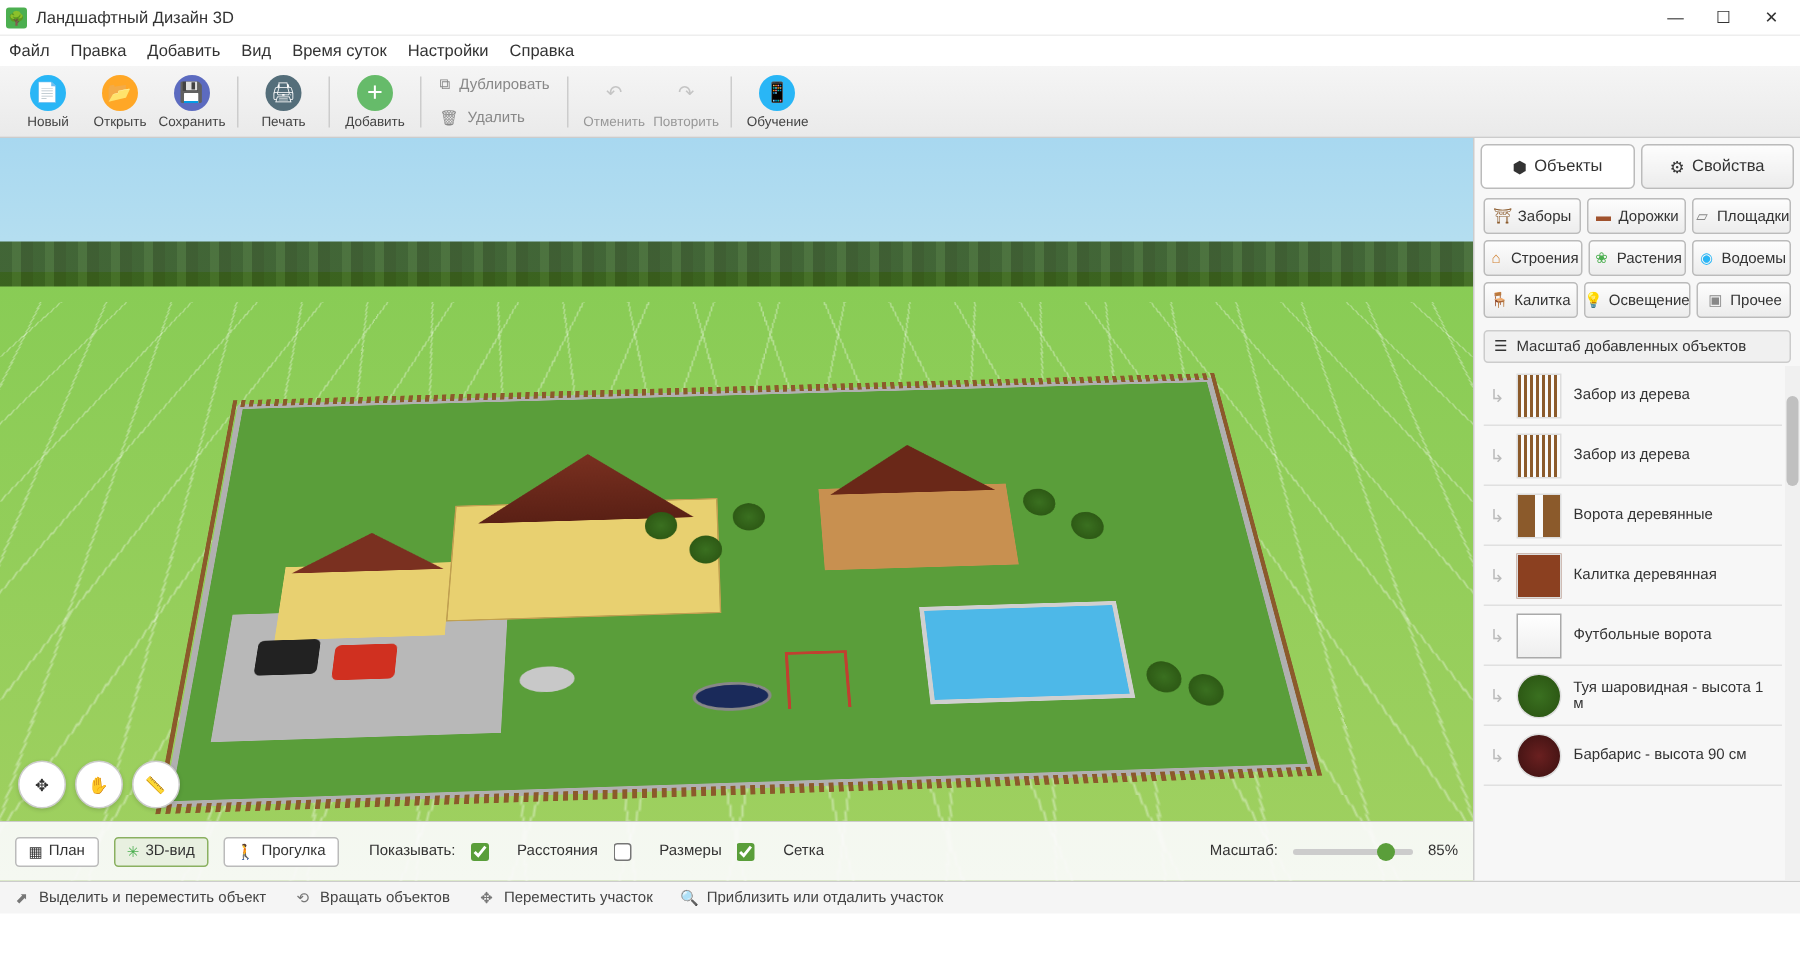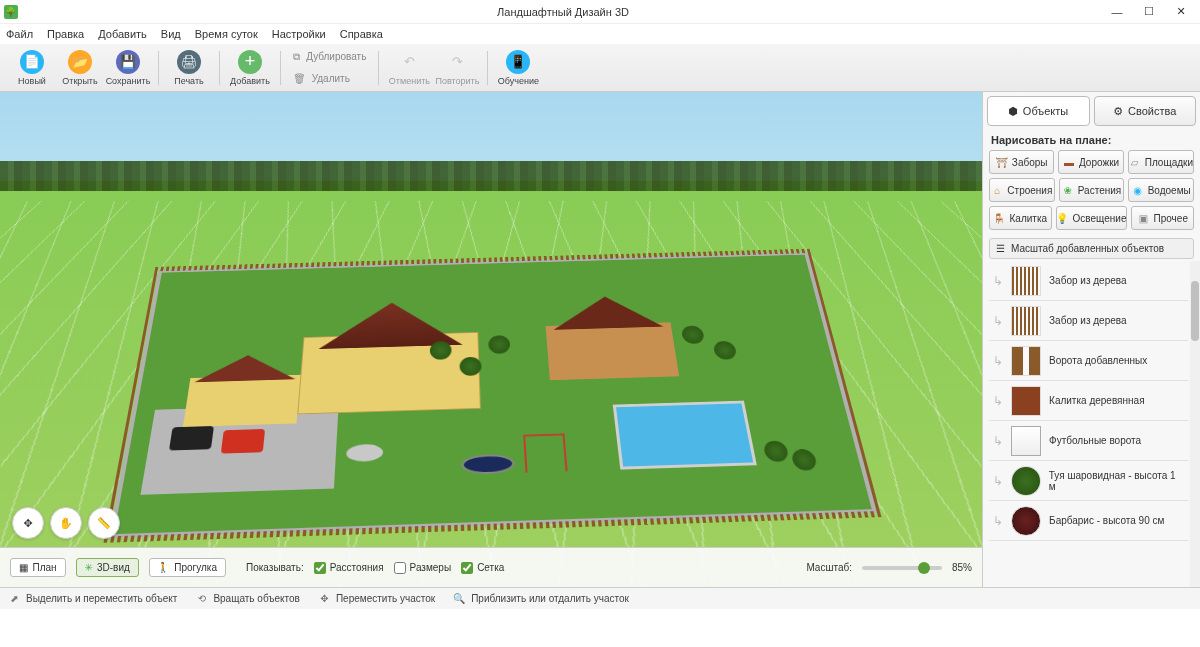--- a/index.html
+++ b/index.html
@@ -1,19 +1,19 @@
 <!DOCTYPE html>
 <html><head>
 <meta charset="utf-8">
 <style>
 * { margin:0; padding:0; box-sizing:border-box; font-family:"Segoe UI",Tahoma,sans-serif; }
 body { width:1200px; height:647px; overflow:hidden; background:#fff; font-size:11px; color:#333; }
 .titlebar { height:24px; display:flex; align-items:center; padding:0 4px; background:#fff; border-bottom:1px solid #eee; }
 .titlebar .app-icon { width:14px; height:14px; background:#4caf50; border-radius:2px; margin-right:6px; display:flex; align-items:center; justify-content:center; color:#fff; font-size:9px; }
-.titlebar .title { flex:1; font-size:11px;text-align:center; }
+.titlebar .title { flex:1; font-size:11px; }
 .titlebar .winbtns { display:flex; gap:2px; }
 .titlebar .winbtns div { width:30px; height:20px; display:flex; align-items:center; justify-content:center; font-size:11px; cursor:pointer; }
 .menubar { height:20px; display:flex; align-items:center; padding:0 6px; gap:14px; background:#fff; font-size:11px; }
 .menubar span { cursor:pointer; }
 .toolbar { height:48px; background:linear-gradient(#f5f5f5,#eaeaea); border-bottom:1px solid #ccc; display:flex; align-items:center; padding:2px 8px; }
 .tbtn { display:flex; flex-direction:column; align-items:center; justify-content:center; width:48px; height:44px; cursor:pointer; border-radius:3px; }
 .tbtn .ico { width:24px; height:24px; border-radius:50%; display:flex; align-items:center; justify-content:center; color:#fff; font-size:13px; }
 .tbtn .lbl { font-size:9px; margin-top:2px; color:#444; }
 .tsep { width:1px; height:34px; background:#ccc; margin:0 6px; }
 .smallbtn { display:flex; align-items:center; gap:6px; height:20px; padding:0 6px; color:#888; font-size:10px; }
@@ -45,21 +45,21 @@
 .car.red { background:#d03020; left:110px; top:215px; }
 .trampoline { position:absolute; left:340px; top:250px; width:50px; height:20px; background:#1a2a5a; border-radius:50%; border:2px solid #888; }
 .swing { position:absolute; left:400px; top:230px; width:40px; height:40px; border-left:2px solid #c04030; border-right:2px solid #c04030; border-top:2px solid #c04030; }
 .fountain { position:absolute; left:230px; top:235px; width:35px; height:18px; background:#c8c8c8; border-radius:50%; }
 .bush { position:absolute; width:22px; height:22px; background:radial-gradient(#3a7020,#285010); border-radius:50%; }
 .viewtools { position:absolute; left:12px; bottom:48px; display:flex; gap:6px; }
 .viewtools .vt { width:32px; height:32px; border-radius:50%; background:#fff; border:1px solid #ccc; display:flex; align-items:center; justify-content:center; cursor:pointer; box-shadow:0 1px 3px rgba(0,0,0,.15); }
 .bottombar { position:absolute; left:0; right:0; bottom:0; height:40px; background:rgba(250,250,250,.94); border-top:1px solid #ccc; display:flex; align-items:center; padding:0 10px; gap:10px; font-size:10px; }
 .viewmode { display:flex; align-items:center; gap:4px; padding:3px 8px; border:1px solid #bbb; border-radius:3px; background:#fff; cursor:pointer; }
 .viewmode.active { background:#e8f0e0; border-color:#8ab060; }
-.chk { display:flex; align-items:center; gap:4px; }
+.chk { display:flex; align-items:center; gap:19px; }
 .chk input { width:12px; height:12px; accent-color:#5a9e3a; }
 .slider { width:80px; height:4px; background:#ccc; border-radius:2px; position:relative; }
 .slider .thumb { position:absolute; right:12px; top:-4px; width:12px; height:12px; border-radius:50%; background:#5a9e3a; }
 .rightpanel { width:218px; background:#f7f7f7; border-left:1px solid #ccc; display:flex; flex-direction:column; }
 .tabs { display:flex; height:30px; margin:4px; gap:4px; }
 .tab { flex:1; display:flex; align-items:center; justify-content:center; gap:5px; border:1px solid #bbb; border-radius:4px; background:linear-gradient(#fdfdfd,#ececec); font-size:11px; cursor:pointer; }
 .tab.active { background:#fff; font-weight:500; }
 .drawbtn { margin:8px; height:34px; border:1px solid #d0a030; border-radius:4px; background:linear-gradient(#fff8e8,#fceec8); display:flex; align-items:center; justify-content:center; gap:8px; font-size:11px; cursor:pointer; }
 .drawbtn .pico { width:16px; height:16px; background:#f0a020; }
 .section-label { padding:4px 8px 2px; font-size:11px; font-weight:600; }
@@ -237,21 +237,20 @@
     <div class="tabs">
       <div class="tab active">
           <span>⬢</span>
           <span>Объекты</span>
         </div>
       <div class="tab">
           <span>⚙</span>
           <span>Свойства</span>
         </div>
     </div>
-    <div class="section-label">Нарисовать на плане:</div>
     <div class="btnrow">
       <div class="catbtn">
           <span class="ci" style="color:#8b5a2b">⛩</span>
           <span>Заборы</span>
         </div>
       <div class="catbtn">
           <span class="ci" style="color:#a0522d">▬</span>
           <span>Дорожки</span>
         </div>
       <div class="catbtn">
@@ -299,21 +298,21 @@
             <span>Забор из дерева</span>
           </div>
           <div class="obj">
             <span class="handle">↳</span>
             <div class="thumb fence-t"></div>
             <span>Забор из дерева</span>
           </div>
           <div class="obj">
             <span class="handle">↳</span>
             <div class="thumb gate-t"></div>
-            <span>Ворота добавленных</span>
+            <span>Ворота деревянные</span>
           </div>
           <div class="obj">
             <span class="handle">↳</span>
             <div class="thumb door-t"></div>
             <span>Калитка деревянная</span>
           </div>
           <div class="obj">
             <span class="handle">↳</span>
             <div class="thumb goal-t"></div>
             <span>Футбольные ворота</span>

